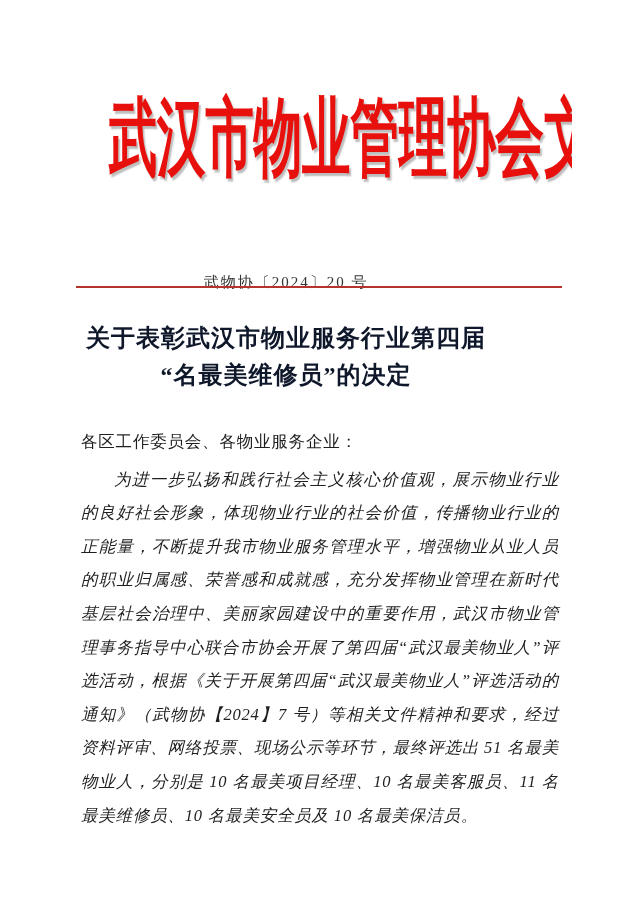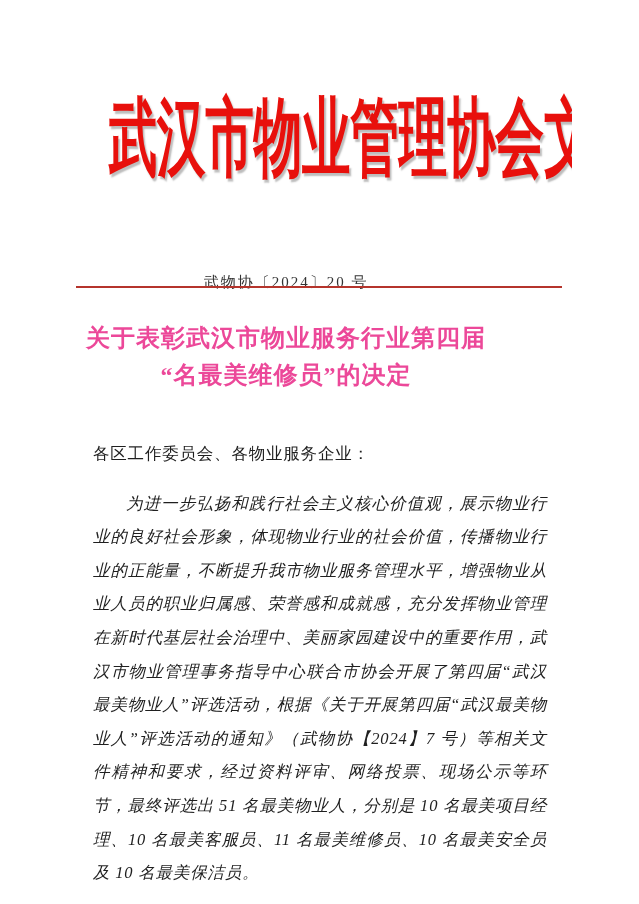--- a/index.html
+++ b/index.html
@@ -52,38 +52,38 @@
     background: #b5342c;
   }
   .doc-title {
     position: absolute;
     top: 320px;
     left: 0;
     width: 100%;
     text-align: center;
     font-size: 24px;
     font-weight: bold;
-    color: #ec4899;
+    color: #0f172a;
     line-height: 37px;
     letter-spacing: 1px;
   }
   .body-text {
     position: absolute;
     top: 421px;
     left: 77px;
     width: 486px;
     font-size: 16.5px;
     line-height: 33.6px;
     color: #1f1f1f;
     text-align: justify;
     text-justify: inter-character;
     letter-spacing: 0.8px;
   }
   .body-text p {
-    margin: 16px;
+    margin: 4px;
   }
   .body-text .para {
     text-indent: 2em;
     font-style: italic;
   }
 </style>
 </head>
 <body>
 
 <div class="page">

